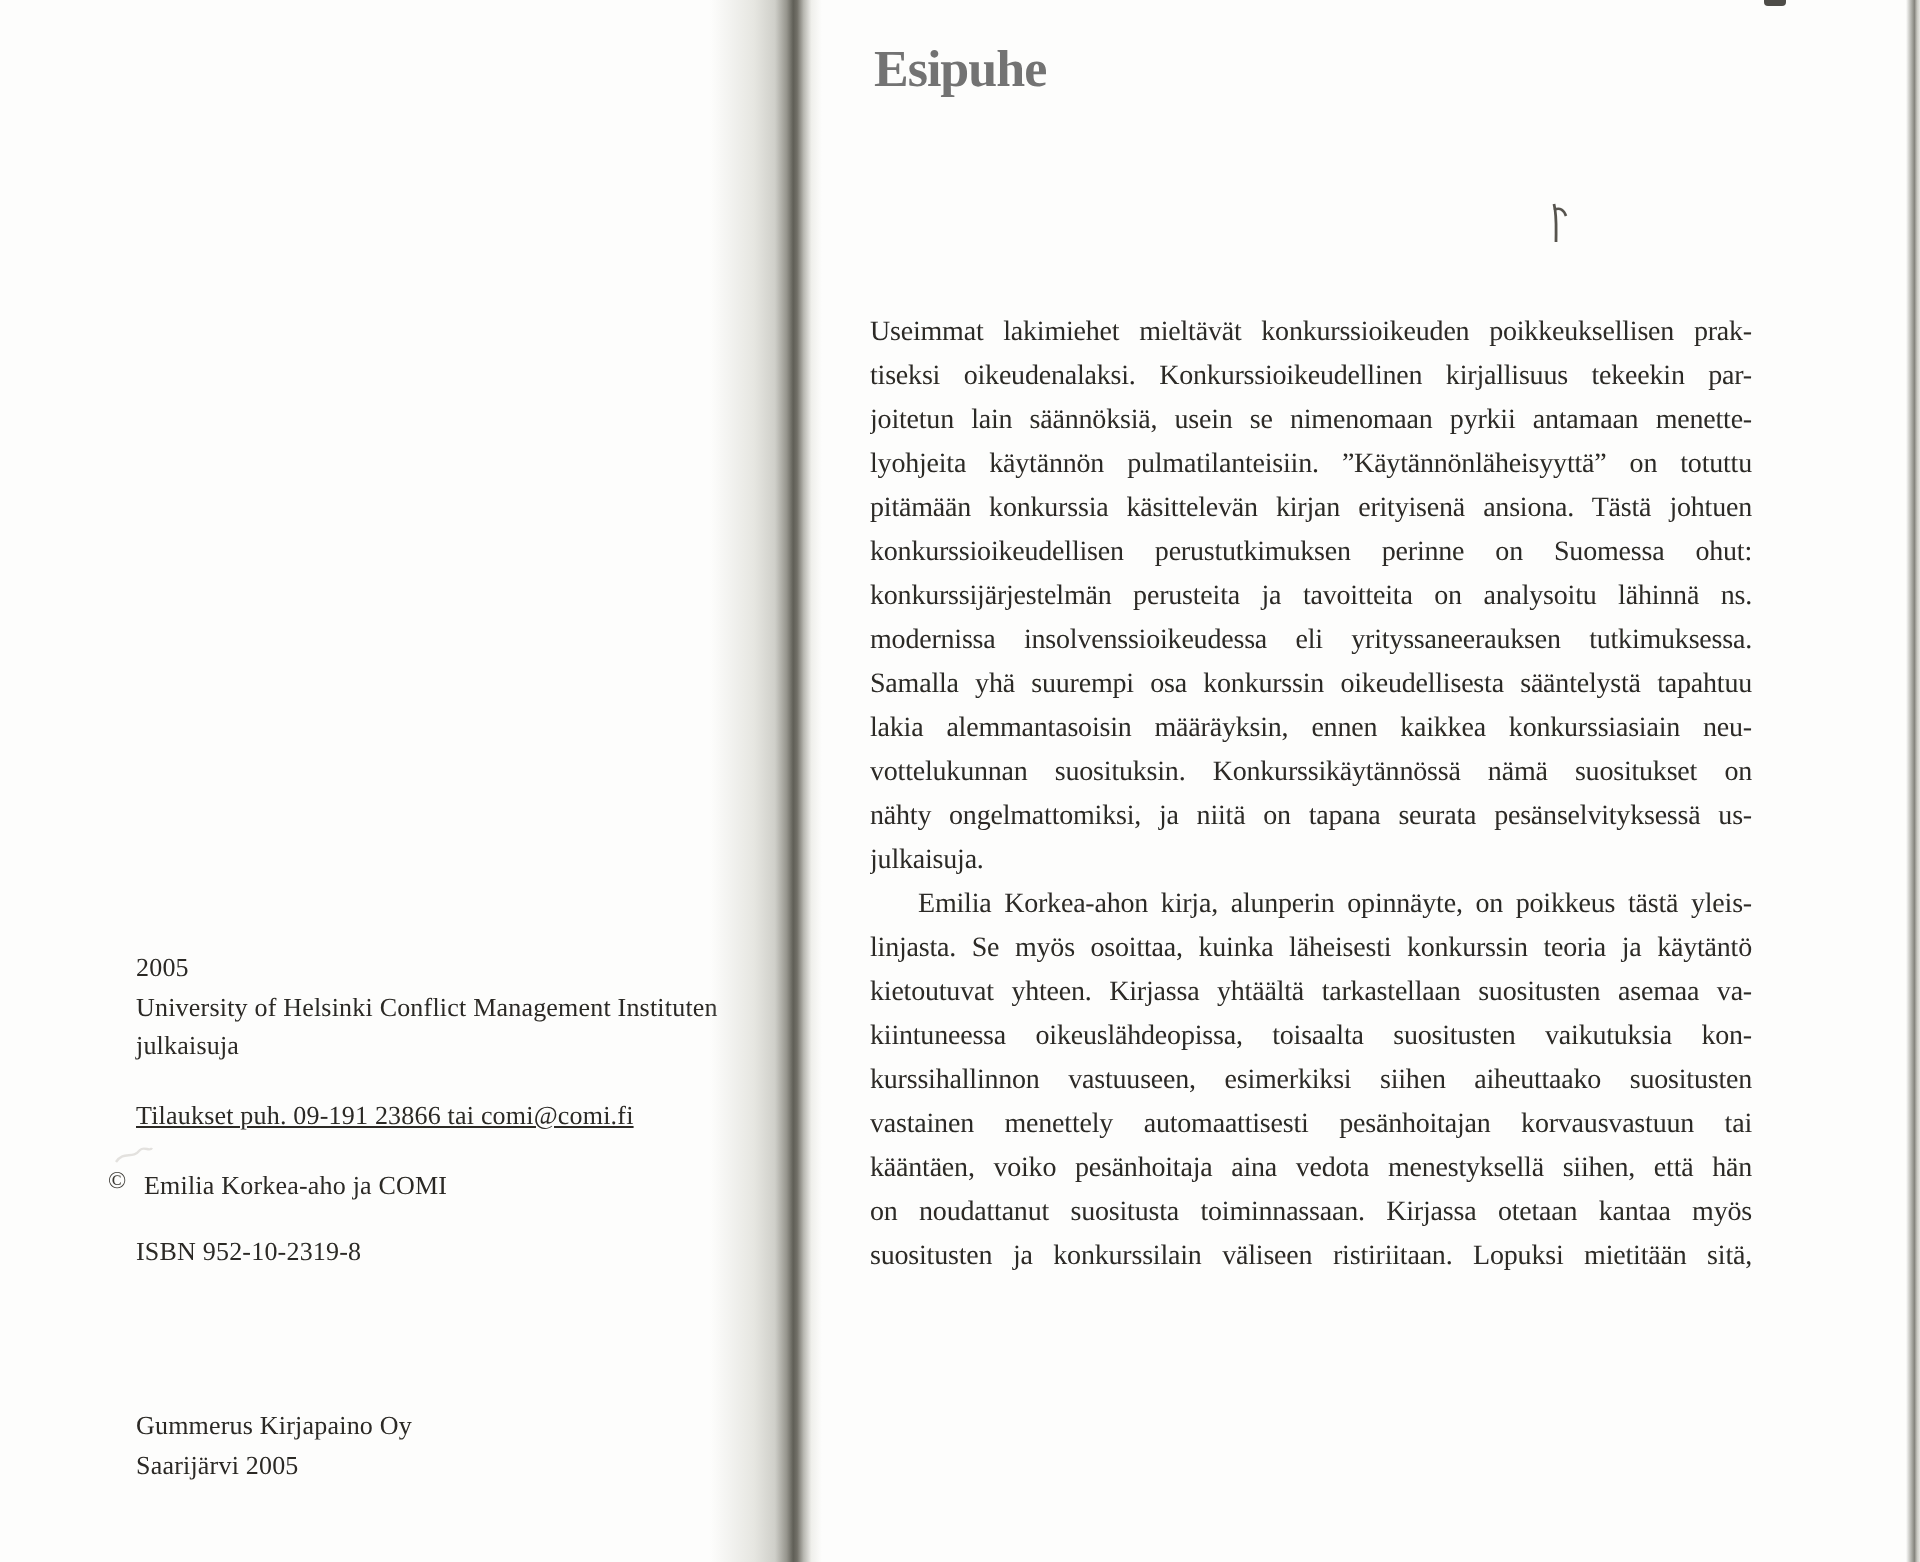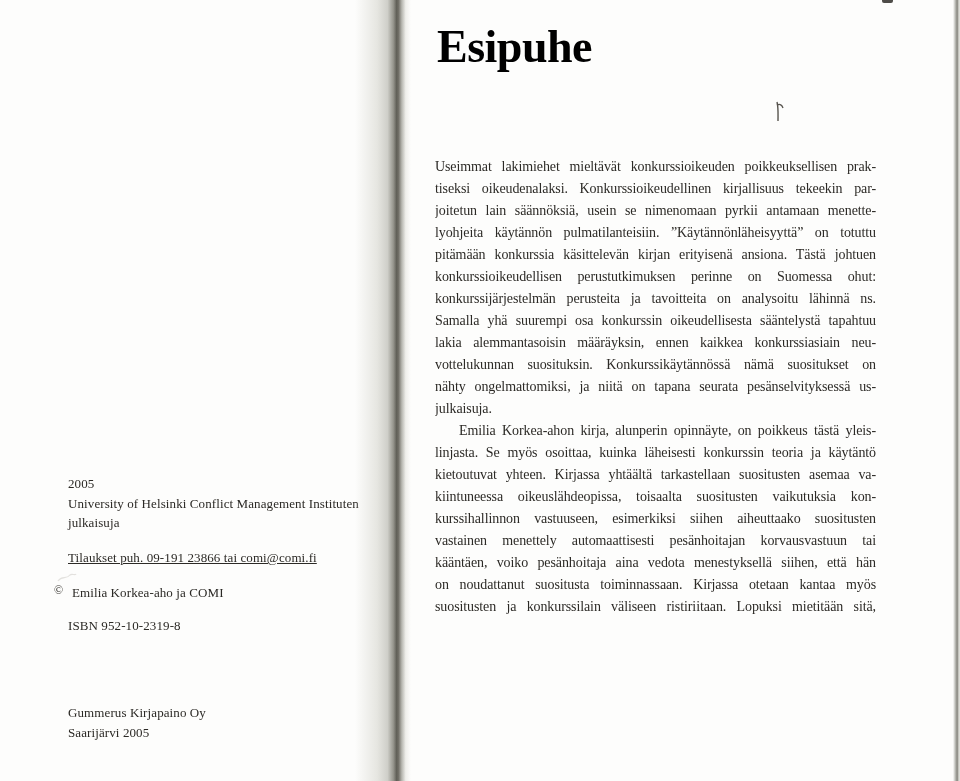--- a/index.html
+++ b/index.html
@@ -35,21 +35,21 @@
       #716f67 67%,
       #b7b7b0 72%,
       #efefeb 78%,
       rgba(255,255,255,0) 86%);
   }
 
   
   .right-page { position:absolute; left:420px; top:0; width:540px; height:781px; }
   .rp-title {
     position:absolute; left:17px; top:20px;
-    font-size:46px; letter-spacing:-0.5px; color:#000000;
+    font-size:26px; letter-spacing:-0.5px; color:#737373;
   }
   .rp-body {
     position:absolute; left:15px; top:156px; width:441px;
     font-size:14px; line-height:22px; letter-spacing:-0.1px; word-spacing:-0.2px;
     color:#2c2a26;
   }
   .jline { text-align:justify; text-align-last:justify; height:22px; overflow:hidden; }
   .jline.end { text-align-last:left; }
   .jline.indent { text-indent:24px; }
 
@@ -118,20 +118,21 @@
     </svg>
 
     <div class="rp-body">
       <div class="jline">Useimmat lakimiehet mieltävät konkurssioikeuden poikkeuksellisen prak-</div>
       <div class="jline">tiseksi oikeudenalaksi. Konkurssioikeudellinen kirjallisuus tekeekin par-</div>
       <div class="jline">joitetun lain säännöksiä, usein se nimenomaan pyrkii antamaan menette-</div>
       <div class="jline">lyohjeita käytännön pulmatilanteisiin. ”Käytännönläheisyyttä” on totuttu</div>
       <div class="jline">pitämään konkurssia käsittelevän kirjan erityisenä ansiona. Tästä johtuen</div>
       <div class="jline">konkurssioikeudellisen perustutkimuksen perinne on Suomessa ohut:</div>
       <div class="jline">konkurssijärjestelmän perusteita ja tavoitteita on analysoitu lähinnä ns.</div>
+      <div class="jline">modernissa insolvenssioikeudessa eli yrityssaneerauksen tutkimuksessa.</div>
       <div class="jline">Samalla yhä suurempi osa konkurssin oikeudellisesta sääntelystä tapahtuu</div>
       <div class="jline">lakia alemmantasoisin määräyksin, ennen kaikkea konkurssiasiain neu-</div>
       <div class="jline">vottelukunnan suosituksin. Konkurssikäytännössä nämä suositukset on</div>
       <div class="jline">nähty ongelmattomiksi, ja niitä on tapana seurata pesänselvityksessä us-</div>
       <div class="jline end">julkaisuja.</div>
       <div class="jline indent">Emilia Korkea-ahon kirja, alunperin opinnäyte, on poikkeus tästä yleis-</div>
       <div class="jline">linjasta. Se myös osoittaa, kuinka läheisesti konkurssin teoria ja käytäntö</div>
       <div class="jline">kietoutuvat yhteen. Kirjassa yhtäältä tarkastellaan suositusten asemaa va-</div>
       <div class="jline">kiintuneessa oikeuslähdeopissa, toisaalta suositusten vaikutuksia kon-</div>
       <div class="jline">kurssihallinnon vastuuseen, esimerkiksi siihen aiheuttaako suositusten</div>

